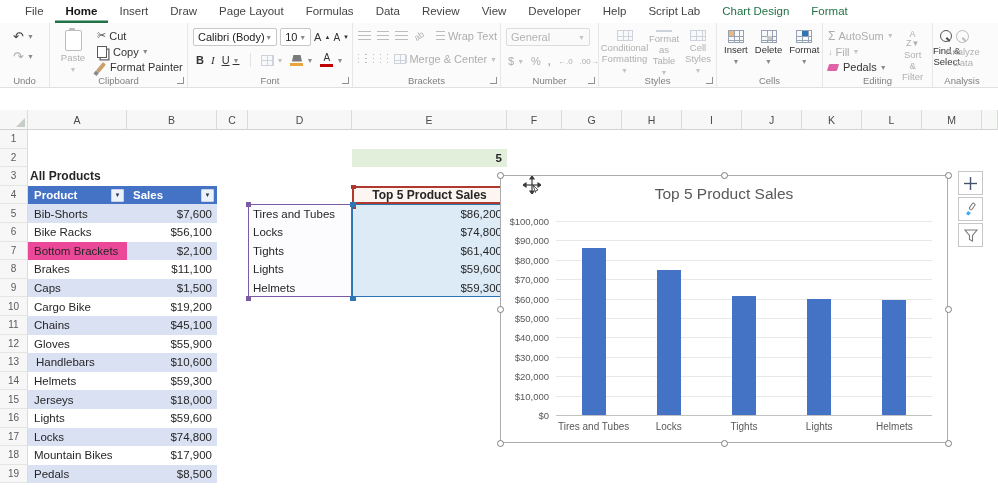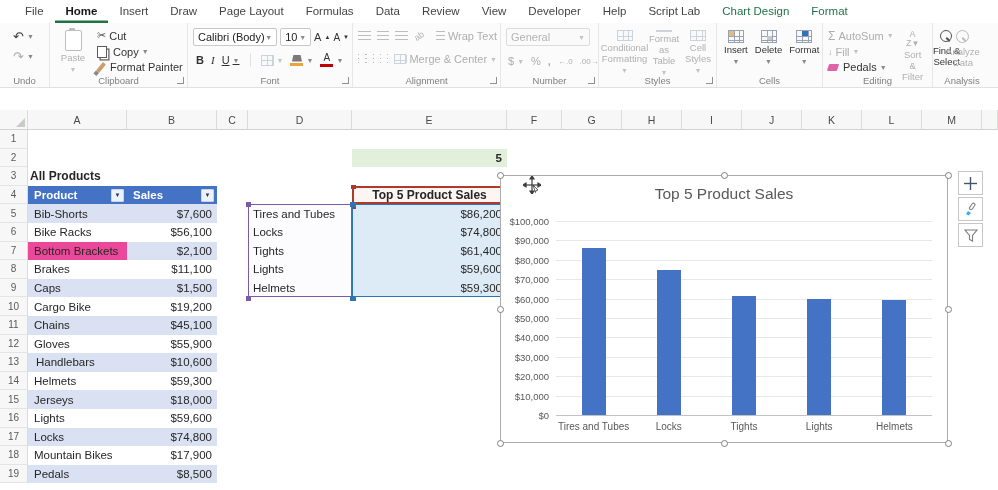--- a/index.html
+++ b/index.html
@@ -199,21 +199,21 @@
         <span class="lines dim"></span>
         <span class="lines dim"></span>
         <span class="lines dim" style="width:9px"></span>
         <span class="lines dim" style="width:9px"></span>
         <span class="rbtn dis">
             <span class="grid-ic dim" style="width:12px;height:10px"></span>
             <span>Merge &amp; Center</span>
             <span class="caret">▼</span>
           </span>
       </div>
-      <span class="group-label">Alignment</span>
+      <span class="group-label">Brackets</span>
       <span class="launcher"></span>
     </div>
 
     <div class="group" style="width:98px">
       <div class="combo dis" style="width:84px">
           <span>General</span>
           <span class="caret">▼</span>
         </div>
       <div style="display:flex;gap:7px;align-items:center;margin-top:7px;margin-left:2px">
         <span class="rbtn dis">$ <span class="caret">▼</span></span>

